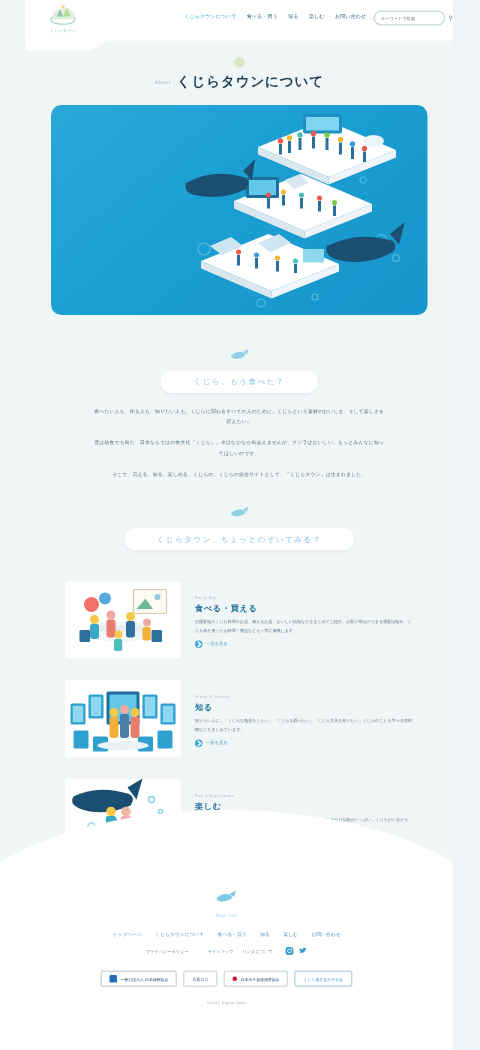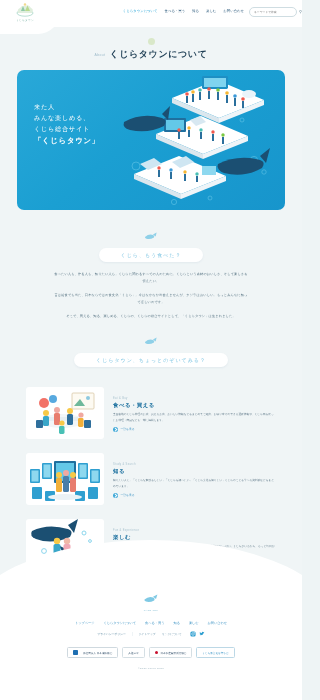--- a/index.html
+++ b/index.html
@@ -2,21 +2,21 @@
 <html><head>
 <meta charset="utf-8">
 <style>
   * { box-sizing: border-box; margin: 0; padding: 0; }
   html, body {
     width: 302px; height: 700px;
     font-family: "Liberation Sans", sans-serif;
     background: #eef4f5;
     overflow: hidden;
   }
-  .page { position: relative; width: 302px; height: 700px; background: #f0f5f6; }
+  .page { position: relative; width: 302px; height: 700px; background: #f0f5f6; padding-left: 17px; }
 
   
   .header {
     position: relative; height: 27px; background: #ffffff;
     border-bottom-left-radius: 0; display: flex; align-items: center;
   }
   .header-curve {
     position: absolute; left: 0; top: 0; width: 60px; height: 34px;
     background: #ffffff; border-bottom-right-radius: 22px; z-index: 1;
   }
@@ -149,26 +149,20 @@
 
   <div class="page-title-wrap">
     <div class="title-badge"></div>
     <div class="title-row">
       <span class="title-en">About</span>
       <span class="title-jp">くじらタウンについて</span>
     </div>
   </div>
 
   <div class="hero">
-    <div class="hero-text">
-      <div class="hero-line">来た人</div>
-      <div class="hero-line">みんな楽しめる、</div>
-      <div class="hero-line">くじら総合サイト</div>
-      <div class="hero-line big">「くじらタウン」</div>
-    </div>
 
     <svg class="hero-art" viewBox="0 0 175 140">
 
       <g fill="none" stroke="#62c4e6" stroke-width=".8" opacity=".75">
         <circle cx="22" cy="96" r="4"></circle>
           <circle cx="33" cy="108" r="2.4"></circle>
         <circle cx="118" cy="38" r="3.2"></circle>
           <circle cx="128" cy="50" r="2"></circle>
         <circle cx="140" cy="90" r="3.6"></circle>
           <circle cx="150" cy="102" r="2.2"></circle>

